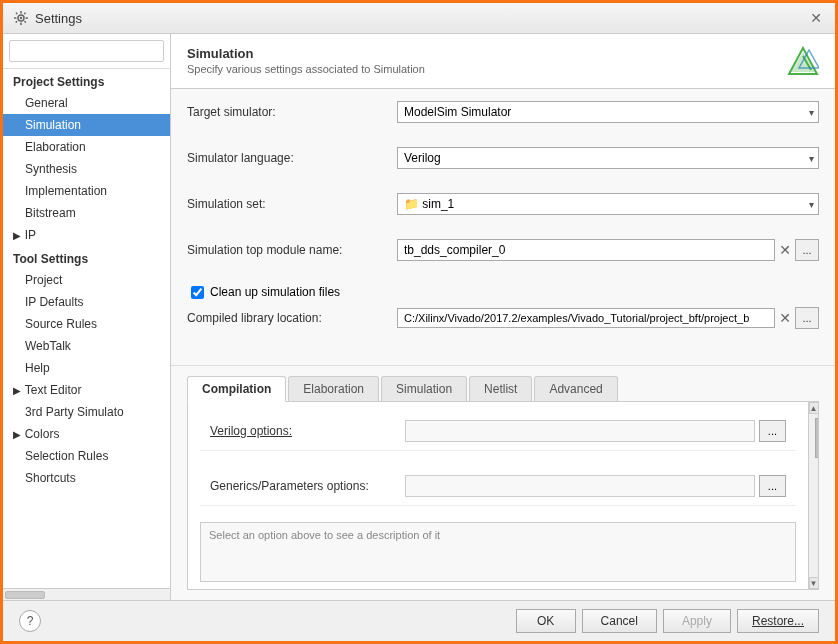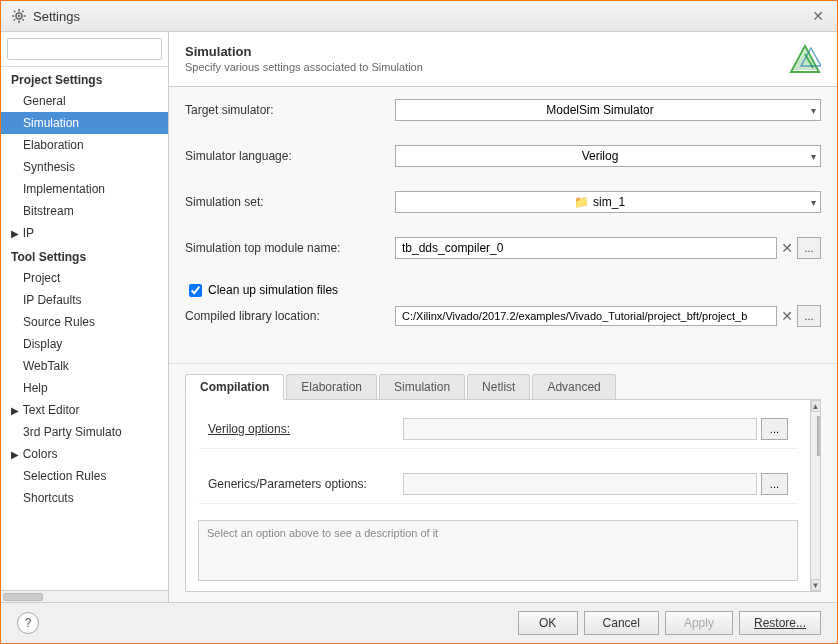--- a/index.html
+++ b/index.html
@@ -11,21 +11,21 @@
       justify-content: center;
       align-items: center;
       width: 838px;
       height: 644px;
       overflow: hidden;
     }
     .window {
       width: 838px;
       height: 644px;
       background: #f0f0f0;
-      border: 1px solid #f97316;
+      border: 3px solid #f97316;
       display: flex;
       flex-direction: column;
       box-shadow: 2px 2px 8px rgba(0,0,0,0.3);
     }
     .title-bar {
       background: linear-gradient(to bottom, #f5f5f5, #e8e8e8);
       border-bottom: 1px solid #ccc;
       padding: 6px 10px;
       display: flex;
       align-items: center;
@@ -176,21 +176,20 @@
     }
     .select-wrap select {
       width: 100%;
       padding: 3px 22px 3px 6px;
       border: 1px solid #aaa;
       background: #fff;
       font-size: 12px;
       appearance: none;
       -webkit-appearance: none;
       cursor: pointer;
-      text-align: center;
     }
     .select-wrap .arrow {
       position: absolute;
       right: 5px;
       pointer-events: none;
       color: #555;
       font-size: 10px;
     }
     .form-input {
       flex: 1;
@@ -484,23 +483,20 @@
         <div class="sidebar-item">
           <span>Project</span>
         </div>
         <div class="sidebar-item">
           <span>IP Defaults</span>
         </div>
         <div class="sidebar-item">
           <span>Source Rules</span>
         </div>
         <div class="sidebar-item">
-          <span>Display</span>
-        </div>
-        <div class="sidebar-item">
           <span>WebTalk</span>
         </div>
         <div class="sidebar-item">
           <span>Help</span>
         </div>
         <div class="sidebar-item expandable">
           <span class="chevron">▶</span>
           <span>Text Editor</span>
         </div>
         <div class="sidebar-item">

